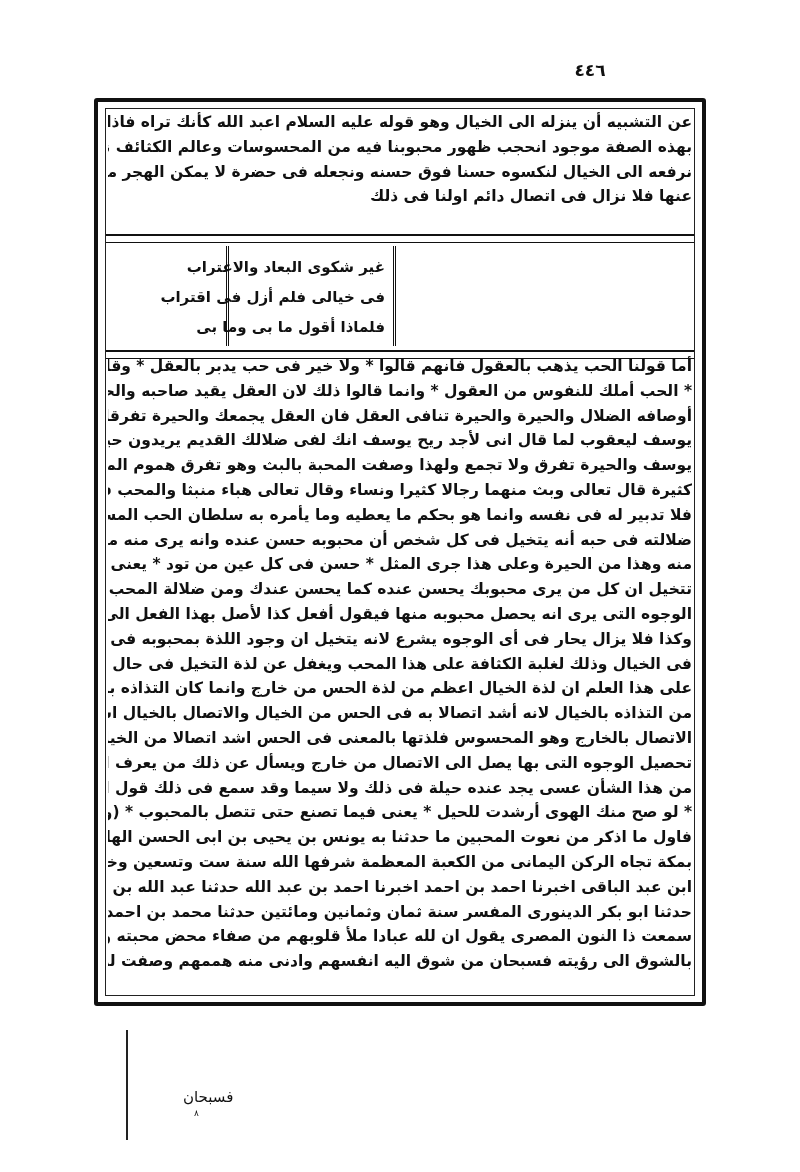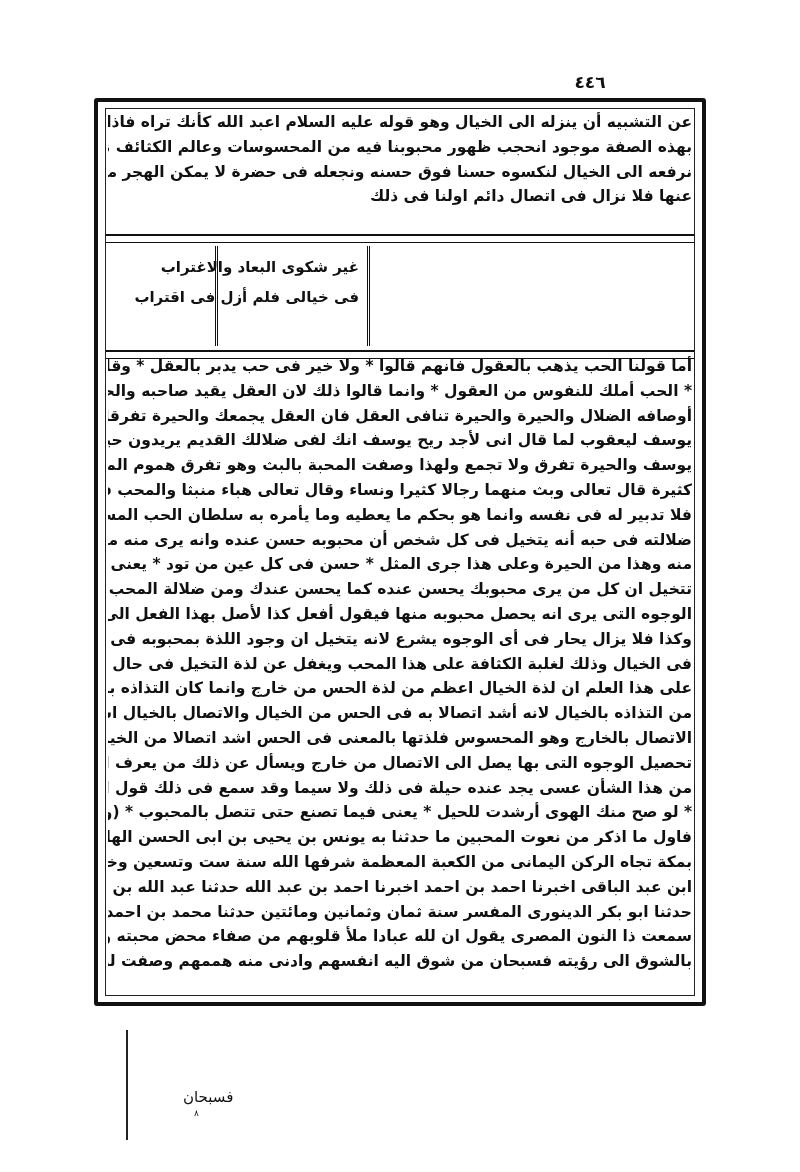--- a/index.html
+++ b/index.html
@@ -1,21 +1,21 @@
 <!DOCTYPE html>
 <html><head>
 <meta charset="utf-8">
 <style>
   html, body { margin: 0; padding: 0; background: #ffffff; }
   body {
     width: 800px; height: 1172px; position: relative; overflow: hidden;
     font-family: "DejaVu Sans", sans-serif; color: #111;
   }
   .page-number {
-    position: absolute; left: 560px; top: 72px; width: 60px;
+    position: absolute; left: 560px; top: 60px; width: 60px;
     font-size: 17px; font-weight: bold; text-align: center; direction: rtl;
   }
   .frame {
     position: absolute; left: 94px; top: 98px; width: 612px; height: 908px;
     border: 4px solid #111; border-radius: 3px; box-sizing: border-box;
   }
   .frame-inner {
     position: absolute; left: 7px; top: 6px; right: 7px; bottom: 6px;
     border: 1.5px solid #222;
   }
@@ -39,21 +39,21 @@
     position: absolute; top: 140px; height: 106px; left: 0; right: 0;
   }
   .verse-box {
     position: absolute; top: 4px; height: 100px;
     border-left: 3px double #111; border-right: 3px double #111;
     direction: rtl; font-size: 15px; font-weight: bold; box-sizing: border-box;
     padding: 6px 8px;
   }
   .verse-box .vline { height: 30px; line-height: 30px; text-align: center; white-space: nowrap; }
   .verse-right { left: 305px; width: 150px; }
-  .verse-left { left: 117px; width: 155px; }
+  .verse-left { left: 128px; width: 170px; }
   .block-main { top: 252px; }
   .catchword {
     position: absolute; left: 183px; top: 1088px; direction: rtl;
     font-size: 15px; font-weight: normal;
   }
   .catch-num { position: absolute; left: 194px; top: 1108px; font-size: 9px; }
   .margin-bar {
     position: absolute; left: 126px; top: 1030px; width: 2px; height: 110px; background: #222;
   }
 </style>
@@ -71,20 +71,21 @@
     <div class="line">نرفعه الى الخيال لنكسوه حسنا فوق حسنه ونجعله فى حضرة لا يمكن الهجر معها والانتقال</div>
     <div class="line last">عنها فلا نزال فى اتصال دائم اولنا فى ذلك</div>
   </div>
 
   <div class="rule-double rule-a"></div>
 
   <div class="poem">
     <div class="verse-box verse-left">
       <div class="vline">غير شكوى البعاد والاغتراب</div>
       <div class="vline">فى خيالى فلم أزل فى اقتراب</div>
+      <div class="vline">فلماذا أقول ما بى وما بى</div>
     </div>
   </div>
 
   <div class="rule-double rule-b"></div>
 
   <div class="text-block block-main">
     <div class="line">أما قولنا الحب يذهب بالعقول فانهم قالوا * ولا خير فى حب يدبر بالعقل * وقال بعضهم</div>
     <div class="line">* الحب أملك للنفوس من العقول * وانما قالوا ذلك لان العقل يقيد صاحبه والحب من</div>
     <div class="line">أوصافه الضلال والحيرة والحيرة تنافى العقل فان العقل يجمعك والحيرة تفرقك قال اخوة</div>
     <div class="line">يوسف ليعقوب لما قال انى لأجد ريح يوسف انك لفى ضلالك القديم يريدون حيرته فى حب</div>

